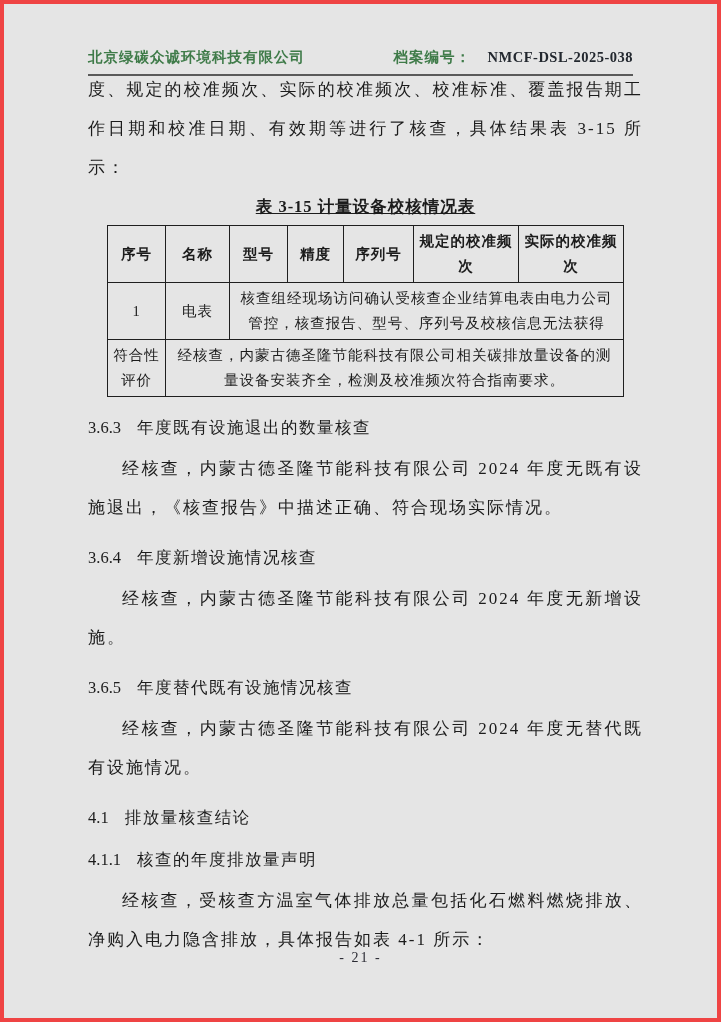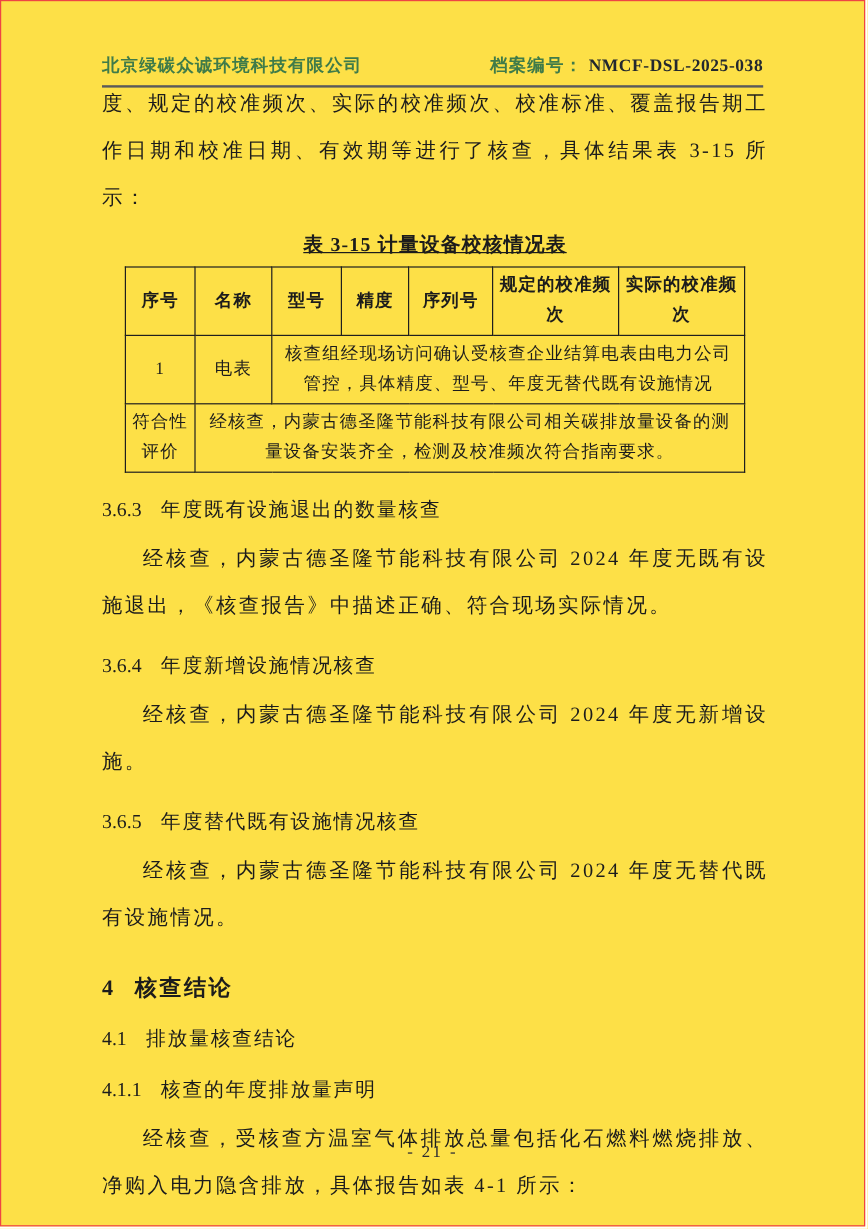--- a/index.html
+++ b/index.html
@@ -6,37 +6,37 @@
   body{
     width:723px;height:1024px;
     background:#ffffff;
     font-family:"Liberation Serif","DejaVu Serif",serif;
     color:#1c1c1c;
     overflow:hidden;
   }
   .page{
     position:relative;
     width:721px;height:1022px;
-    border:1px solid #ef4444;
-    background:#fde047;
+    border:4px solid #ef4444;
+    background:#e5e5e5;
     box-sizing:border-box;
   }
   
   .header{
     position:absolute;top:44px;left:84px;right:84px;
     display:flex;justify-content:space-between;align-items:flex-end;
     border-bottom:2px solid #5a5a5a;
     padding-bottom:7px;
     font-size:14.5px;
     letter-spacing:1px;
   }
   .company{color:#3f7b49;font-weight:bold;}
   .archive{white-space:nowrap;}
   .archive .label{color:#3f7b49;font-weight:bold;}
-  .archive .no{color:#23282f;font-weight:bold;letter-spacing:0.5px;}
+  .archive .no{color:#23282f;font-weight:bold;margin-left:12px;letter-spacing:0.5px;}
   
   .content{
     position:absolute;top:66px;left:84px;width:555px;
   }
   .para{
     font-size:17px;
     line-height:39px;
     text-align:justify;
     text-align-last:left;
     letter-spacing:2px;
@@ -124,21 +124,21 @@
         <th class="c1">名称</th>
         <th class="c2">型号</th>
         <th class="c3">精度</th>
         <th class="c4">序列号</th>
         <th class="c5">规定的校准频次</th>
         <th class="c6">实际的校准频次</th>
       </tr>
       <tr>
         <td>1</td>
         <td>电表</td>
-        <td colspan="5">核查组经现场访问确认受核查企业结算电表由电力公司管控，具体精度、型号、年度无替代既有设施情况</td>
+        <td colspan="5">核查组经现场访问确认受核查企业结算电表由电力公司管控，核查报告、型号、序列号及校核信息无法获得</td>
       </tr>
       <tr>
         <td>符合性评价</td>
         <td colspan="6">经核查，内蒙古德圣隆节能科技有限公司相关碳排放量设备的测量设备安装齐全，检测及校准频次符合指南要求。</td>
       </tr>
     </tbody>
       </table>
 
     <div class="h-sub">
       <span class="num">3.6.3</span><span>年度既有设施退出的数量核查</span>
@@ -148,23 +148,20 @@
     <div class="h-sub">
       <span class="num">3.6.4</span><span>年度新增设施情况核查</span>
     </div>
     <p class="para indent">经核查，内蒙古德圣隆节能科技有限公司 2024 年度无新增设施。</p>
 
     <div class="h-sub">
       <span class="num">3.6.5</span><span>年度替代既有设施情况核查</span>
     </div>
     <p class="para indent">经核查，内蒙古德圣隆节能科技有限公司 2024 年度无替代既有设施情况。</p>
 
-    <div class="h-main">
-      <span class="num">4</span><span>核查结论</span>
-    </div>
 
     <div class="h-sub">
       <span class="num">4.1</span><span>排放量核查结论</span>
     </div>
 
     <div class="h-sub">
       <span class="num">4.1.1</span><span>核查的年度排放量声明</span>
     </div>
     <p class="para indent">经核查，受核查方温室气体排放总量包括化石燃料燃烧排放、净购入电力隐含排放，具体报告如表 4-1 所示：</p>
 

